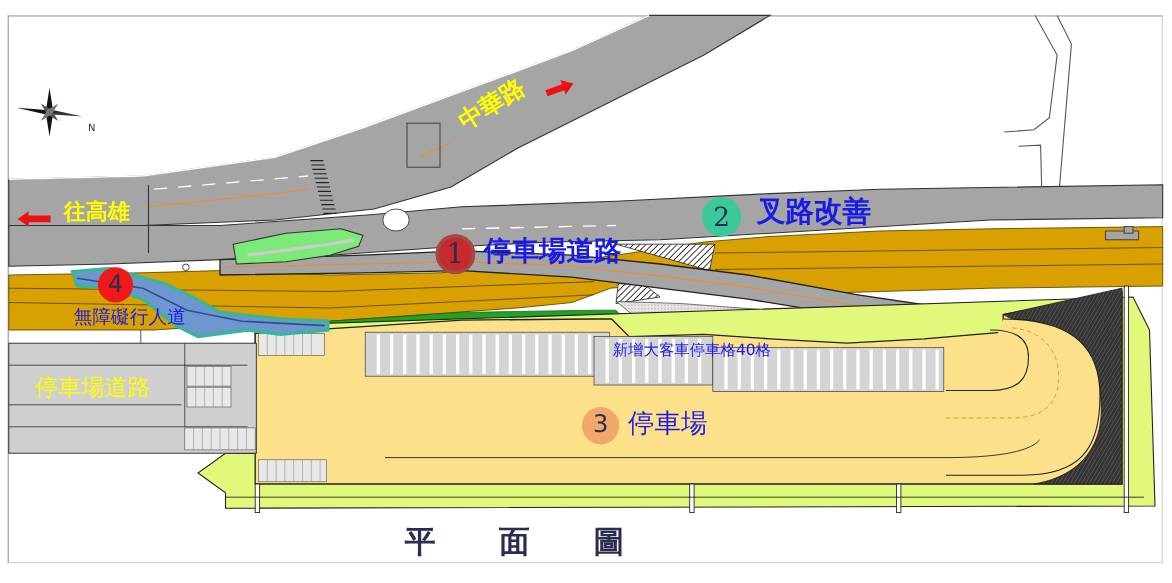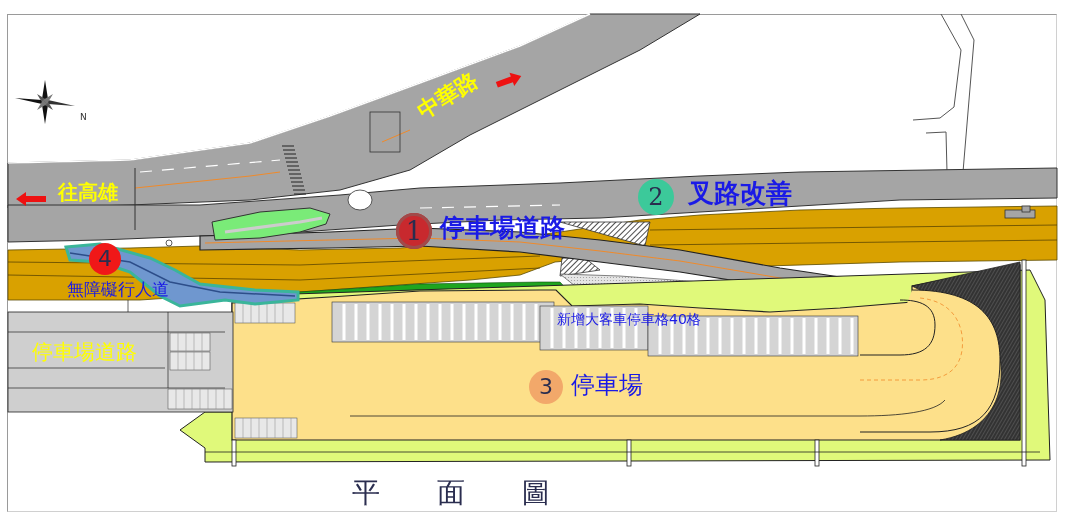--- a/index.html
+++ b/index.html
@@ -3,21 +3,21 @@
 <meta charset="utf-8">
 <style>
   html, body { margin: 0; padding: 0; background: #ffffff; }
   body { width: 1065px; height: 530px; position: relative; overflow: hidden; font-family: "DejaVu Sans", "Liberation Sans", sans-serif; }
   .frame { position: absolute; left: 7px; top: 14px; width: 1050px; height: 498px; border-left: 1px solid #9a9a9a; border-top: 1px solid #9a9a9a; border-right: 1px solid #d0d0d0; border-bottom: 1px solid #d0d0d0; box-sizing: border-box; }
   svg.map { position: absolute; left: 0; top: 0; }
   .lbl { position: absolute; white-space: nowrap; font-weight: bold; line-height: 1; }
   .yellow { color: #ffff00; }
   .blue { color: #1a1ae6; }
   .badge { position: absolute; border-radius: 50%; text-align: center; font-family: "DejaVu Serif", "Liberation Serif", serif; line-height: 1; display: flex; align-items: center; justify-content: center; }
-  .title { position: absolute; left: 352px; top: 474px; font-size: 28px; letter-spacing: 24px; color: #2a2d4f; font-weight: normal; font-family: "DejaVu Sans", sans-serif; }
+  .title { position: absolute; left: 368px; top: 474px; font-size: 28px; letter-spacing: 24px; color: #2a2d4f; font-weight: bold; font-family: "DejaVu Sans", sans-serif; }
 </style>
 </head>
 <body>
 
 <div class="frame"></div>
 
 <svg class="map" width="1065" height="530" viewBox="0 0 1065 530">
   <defs>
     <pattern id="hatch" width="4" height="4" patternUnits="userSpaceOnUse" patternTransform="rotate(45)">
       <rect width="4" height="4" fill="#ffffff"></rect>

